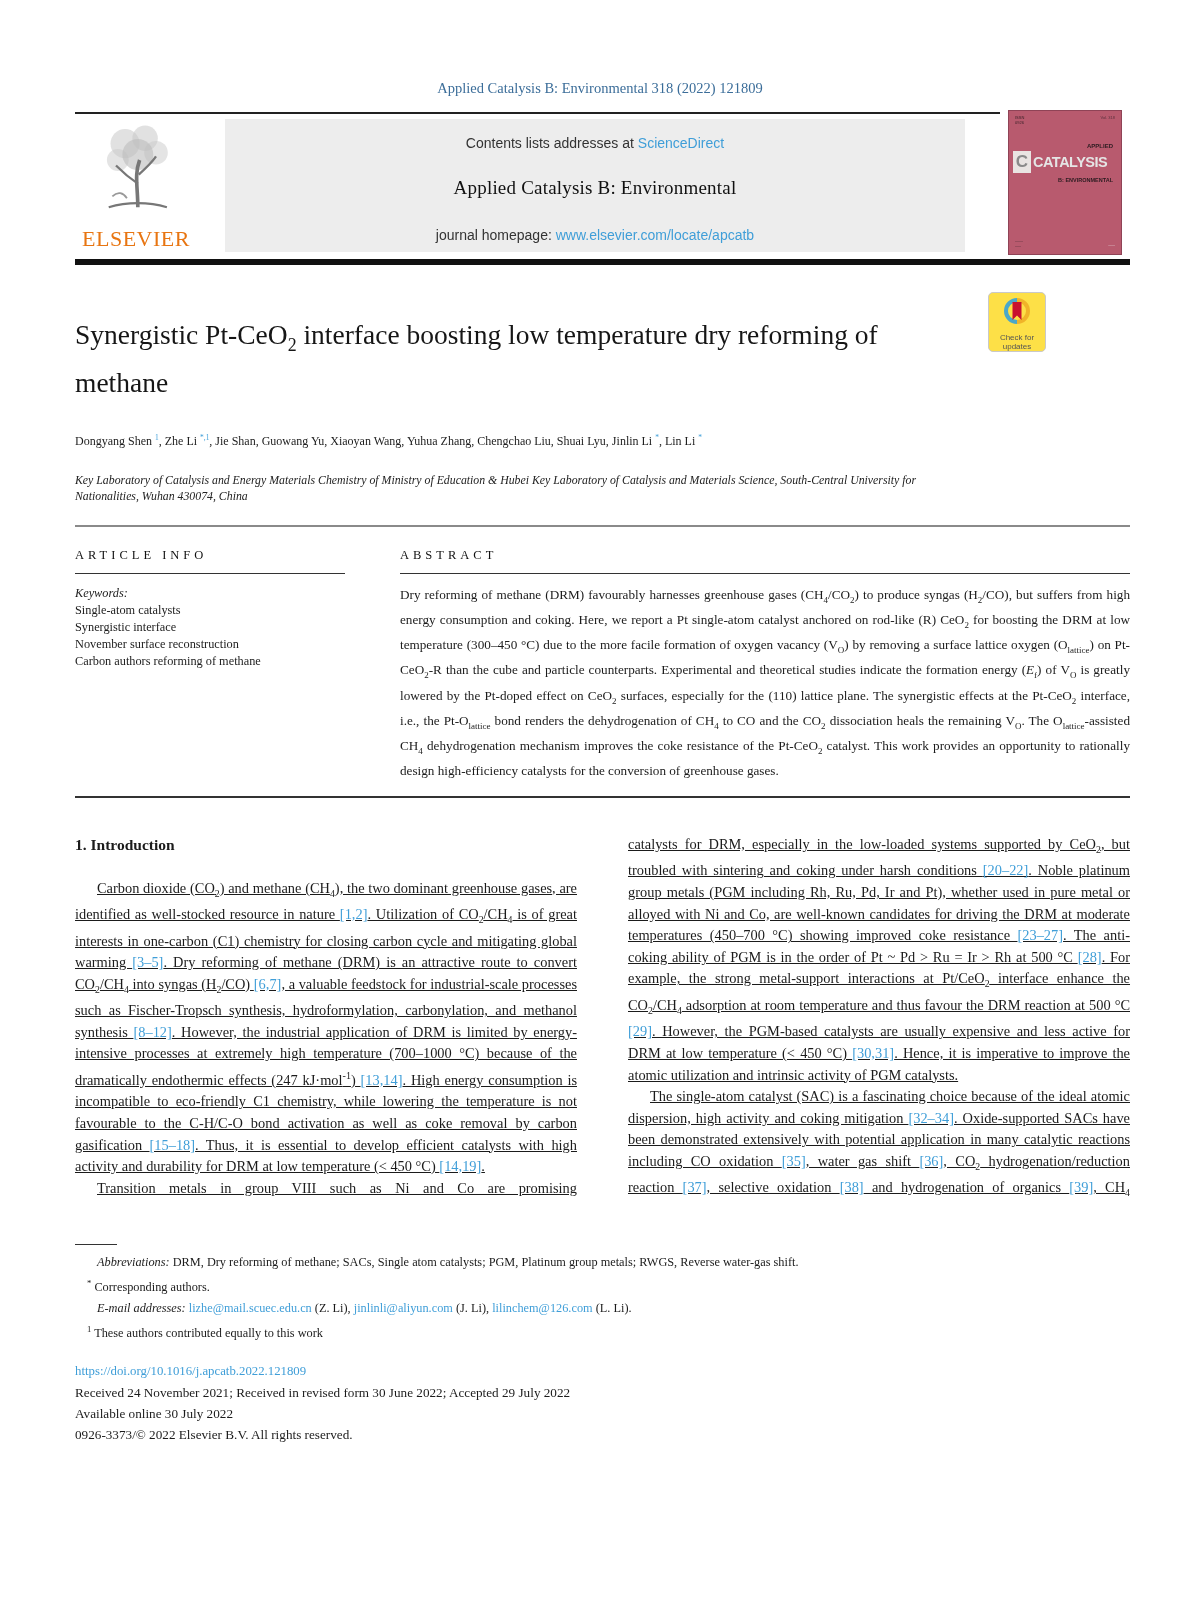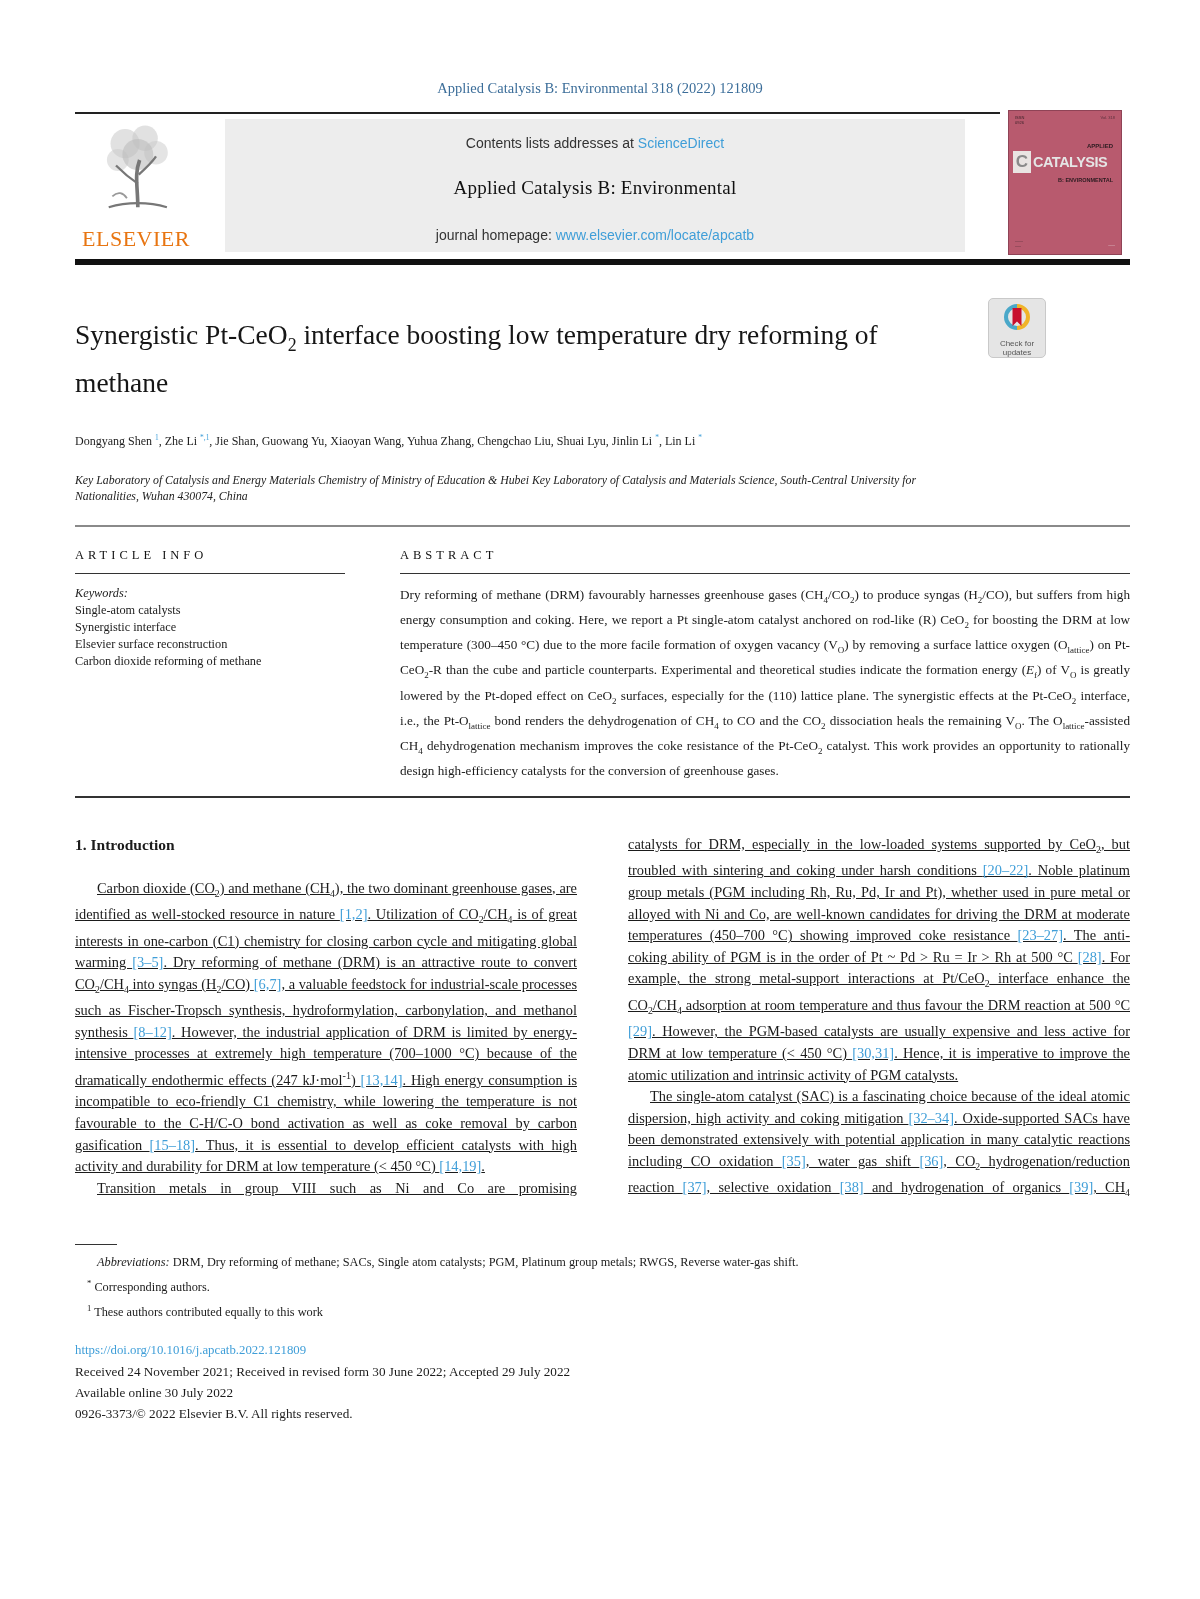--- a/index.html
+++ b/index.html
@@ -45,22 +45,22 @@
   .cover-cbox {
     width:18px; height:22px; background:#e9e4e2; color:#8a8a8a;
     font-size:17px; font-weight:bold; text-align:center; line-height:22px; flex:0 0 18px;
   }
   .cover-name { font-size:14.5px; font-weight:bold; color:#e5e5e5; letter-spacing:-.5px; margin-left:2px; }
   .cover-sub { position:absolute; top:66px; right:8px; font-size:5.5px; font-weight:bold; color:#2b1b20; }
   .cover-bottom-left { position:absolute; bottom:6px; left:6px; font-size:4px; color:#40262e; line-height:5px; }
   .cover-bottom-right { position:absolute; bottom:6px; right:6px; font-size:4.5px; color:#e8dede; }
   .thick-rule { position:absolute; top:259px; left:75px; width:1055px; height:6px; background:#111; }
   .badge {
-    position:absolute; top:298px; left:988px; width:58px; height:60px;
-    background:#e5e5e5; border:1px solid #c9c9c9; border-radius:5px; text-align:center;
+    position:absolute; top:292px; left:988px; width:58px; height:60px;
+    background:#fde047; border:1px solid #c9c9c9; border-radius:5px; text-align:center;
     cursor:pointer;
   }
   .badge-text {
     font-family:"Liberation Sans", sans-serif; font-size:8px; color:#555; line-height:9px; margin-top:1px;
   }
   .content { position:absolute; top:316px; left:75px; width:1055px; }
   .paper-title { font-size:27.5px; line-height:38px; color:#161616; width:880px; }
   .paper-title sub { font-size:65%; }
   .authors { margin-top:22px; font-size:12px; line-height:27px; width:900px; color:#1c1c1c; }
   .authors sup { color:#3f9ed8; font-size:62%; }
@@ -163,22 +163,22 @@
 
   <div class="info-abs">
     <div class="info-col">
       <div class="sec-head">ARTICLE INFO</div>
       <div class="head-rule"></div>
       <div class="kw-block">
         <div class="kw-label">Keywords:</div>
         <div>
             <div class="kw-item">Single-atom catalysts</div>
             <div class="kw-item">Synergistic interface</div>
-            <div class="kw-item">Elsevier surface reconstruction</div>
-            <div class="kw-item">Carbon dioxide reforming of methane</div>
+            <div class="kw-item">November surface reconstruction</div>
+            <div class="kw-item">Carbon authors reforming of methane</div>
           </div>
       </div>
     </div>
     <div class="abs-col">
       <div class="sec-head">ABSTRACT</div>
       <div class="head-rule"></div>
       <div class="abstract-text">Dry reforming of methane (DRM) favourably harnesses greenhouse gases (CH<sub>4</sub>/CO<sub>2</sub>) to produce syngas (H<sub>2</sub>/CO), but suffers from high energy consumption and coking. Here, we report a Pt single-atom catalyst anchored on rod-like (R) CeO<sub>2</sub> for boosting the DRM at low temperature (300–450 °C) due to the more facile formation of oxygen vacancy (V<sub>O</sub>) by removing a surface lattice oxygen (O<sub>lattice</sub>) on Pt-CeO<sub>2</sub>-R than the cube and particle counterparts. Experimental and theoretical studies indicate the formation energy (<em>E</em><sub>f</sub>) of V<sub>O</sub> is greatly lowered by the Pt-doped effect on CeO<sub>2</sub> surfaces, especially for the (110) lattice plane. The synergistic effects at the Pt-CeO<sub>2</sub> interface, i.e., the Pt-O<sub>lattice</sub> bond renders the dehydrogenation of CH<sub>4</sub> to CO and the CO<sub>2</sub> dissociation heals the remaining V<sub>O</sub>. The O<sub>lattice</sub>-assisted CH<sub>4</sub> dehydrogenation mechanism improves the coke resistance of the Pt-CeO<sub>2</sub> catalyst. This work provides an opportunity to rationally design high-efficiency catalysts for the conversion of greenhouse gases.</div>
     </div>
   </div>
 
@@ -197,20 +197,21 @@
           <p>catalysts for DRM, especially in the low-loaded systems supported by CeO<sub>2</sub>, but troubled with sintering and coking under harsh conditions <span class="ref">[20–22]</span>. Noble platinum group metals (PGM including Rh, Ru, Pd, Ir and Pt), whether used in pure metal or alloyed with Ni and Co, are well-known candidates for driving the DRM at moderate temperatures (450–700 °C) showing improved coke resistance <span class="ref">[23–27]</span>. The anti-coking ability of PGM is in the order of Pt ~ Pd &gt; Ru = Ir &gt; Rh at 500 °C <span class="ref">[28]</span>. For example, the strong metal-support interactions at Pt/CeO<sub>2</sub> interface enhance the CO<sub>2</sub>/CH<sub>4</sub> adsorption at room temperature and thus favour the DRM reaction at 500 °C <span class="ref">[29]</span>. However, the PGM-based catalysts are usually expensive and less active for DRM at low temperature (&lt; 450 °C) <span class="ref">[30,31]</span>. Hence, it is imperative to improve the atomic utilization and intrinsic activity of PGM catalysts.</p>
           <p class="indent cont">The single-atom catalyst (SAC) is a fascinating choice because of the ideal atomic dispersion, high activity and coking mitigation <span class="ref">[32–34]</span>. Oxide-supported SACs have been demonstrated extensively with potential application in many catalytic reactions including CO oxidation <span class="ref">[35]</span>, water gas shift <span class="ref">[36]</span>, CO<sub>2</sub> hydrogenation/reduction reaction <span class="ref">[37]</span>, selective oxidation <span class="ref">[38]</span> and hydrogenation of organics <span class="ref">[39]</span>, CH<sub>4</sub></p>
         </div>
     </div>
   </div>
 
   <div class="footnotes">
     <div class="fn-rule"></div>
     <div class="fn-line"><em>Abbreviations:</em> DRM, Dry reforming of methane; SACs, Single atom catalysts; PGM, Platinum group metals; RWGS, Reverse water-gas shift.</div>
     <div class="fn-line star"><sup>*</sup> Corresponding authors.</div>
+    <div class="fn-line"><em>E-mail addresses:</em> <span class="link">lizhe@mail.scuec.edu.cn</span> (Z. Li), <span class="link">jinlinli@aliyun.com</span> (J. Li), <span class="link">lilinchem@126.com</span> (L. Li).</div>
     <div class="fn-line star"><sup>1</sup> These authors contributed equally to this work</div>
   </div>
 
   <div class="footer-block">
     <div class="doi link">https://doi.org/10.1016/j.apcatb.2022.121809</div>
     <div class="footer-line">Received 24 November 2021; Received in revised form 30 June 2022; Accepted 29 July 2022</div>
     <div class="footer-line">Available online 30 July 2022</div>
     <div class="footer-line">0926-3373/© 2022 Elsevier B.V. All rights reserved.</div>
   </div>
 </div>

